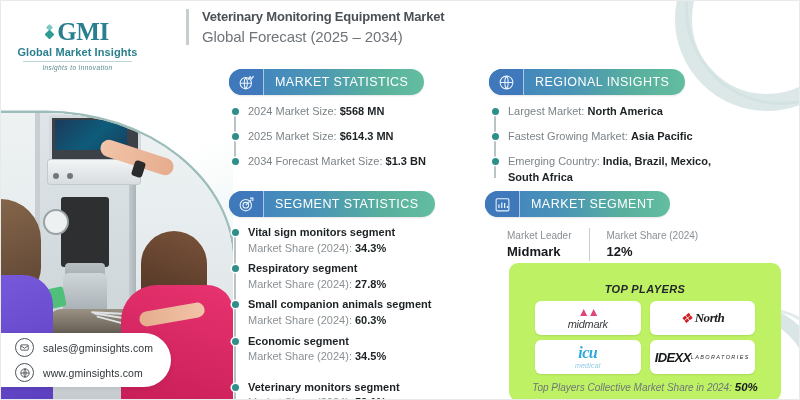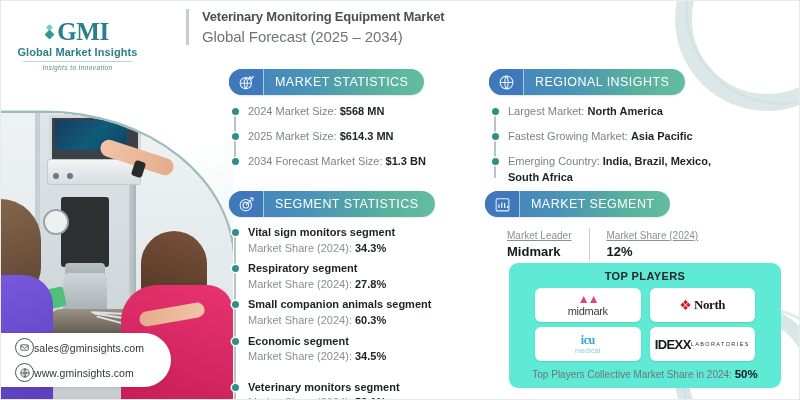--- a/index.html
+++ b/index.html
@@ -85,21 +85,21 @@
   
   .contact{
     position:absolute;left:0px;bottom:12px;width:170px;height:54px;
     background:#ffffff;
     border-radius:0 27px 27px 0;
     box-shadow:0 1px 5px rgba(0,0,0,.10);
     display:flex;flex-direction:column;justify-content:center;gap:6px;
     padding-left:14px;box-sizing:border-box;
     z-index:6;
   }
-  .contact-row{display:flex;align-items:center;gap:0;}
+  .contact-row{display:flex;align-items:center;gap:9px;}
   .contact-ic{
     width:17px;height:17px;flex:0 0 17px;border-radius:50%;
     border:1.3px solid #4a5358;display:flex;align-items:center;justify-content:center;
     color:#3c4449;
   }
   .contact-txt{font-size:10.5px;color:#2f3538;letter-spacing:.1px;white-space:nowrap;}
 
   
   .logo{position:absolute;left:14px;top:18px;width:125px;text-align:center;z-index:7;}
   .logo-main{display:flex;align-items:center;justify-content:center;gap:2px;}
@@ -143,44 +143,44 @@
   .bl-txt{font-size:11px;color:#7c8387;line-height:1.45;}
   .bl-txt b{color:#1d2225;font-weight:bold;}
   .seg-name{font-size:11px;color:#1d2225;font-weight:bold;line-height:1.42;}
   .seg-share{font-size:11px;color:#8a9094;line-height:1.42;}
   .seg-share b{color:#1d2225;font-weight:bold;}
 
   
   .leader-row{display:flex;margin-top:11px;padding-left:22px;}
   .leader-col{padding-right:18px;}
   .leader-col.second{border-left:1.4px solid #c6cdd0;padding-left:16px;}
-  .leader-lbl{font-size:10px;color:#8a9094;line-height:1.5;white-space:nowrap;text-decoration:underline;}
+  .leader-lbl{font-size:10px;color:#8a9094;line-height:1.5;white-space:nowrap;}
   .leader-val{font-size:13px;color:#16191c;font-weight:bold;line-height:1.35;}
 
   
   .players{
     position:absolute;left:508px;top:262px;width:272px;
-    background:#5eead4;border-radius:9px;padding:7px 10px 8px;
-    box-sizing:border-box;z-index:5;
+    background:#bef264;border-radius:9px;padding:20px 10px 8px;
+    box-sizing:border-box;z-index:5;font-style:italic;
   }
   .players-title{text-align:center;font-size:11px;font-weight:bold;color:#24282b;letter-spacing:.4px;margin-bottom:6px;}
   .players-grid{display:grid;grid-template-columns:1fr 1fr;gap:5px 9px;padding:0 16px;}
   .logo-box{
     background:#ffffff;border-radius:6px;height:34px;
     display:flex;align-items:center;justify-content:center;
     box-shadow:0 1px 2px rgba(0,0,0,.10);
   }
   .lg-midmark{display:flex;flex-direction:column;align-items:center;line-height:1;}
   .lg-midmark-mark{font-size:12px;color:#e0447a;letter-spacing:-2px;margin-bottom:1px;}
   .lg-midmark-txt{font-size:11px;color:#3a3f43;letter-spacing:-.3px;}
   .lg-masimo{display:flex;align-items:center;gap:2px;}
   .lg-masimo-ic{color:#cf2027;font-size:14px;line-height:1;}
   .lg-masimo-txt{font-size:13px;color:#1b1b1b;letter-spacing:-.4px;font-family:"Liberation Serif",serif;font-weight:bold;}
   .lg-icu{display:flex;flex-direction:column;align-items:center;line-height:1;}
-  .lg-icu-txt{font-size:12px;color:#2fa8dc;font-weight:bold;letter-spacing:-.5px;font-family:"Liberation Serif",serif;}
+  .lg-icu-txt{font-size:16px;color:#2fa8dc;font-weight:bold;letter-spacing:-.5px;font-family:"Liberation Serif",serif;}
   .lg-icu-sub{font-size:7px;color:#8fc9e4;letter-spacing:.2px;margin-top:1px;}
   .lg-idexx{display:flex;align-items:center;line-height:1;}
   .lg-idexx-txt{font-size:13px;color:#16181a;font-weight:bold;letter-spacing:-.6px;}
   .lg-idexx-sub{font-size:5.5px;color:#2b2e31;letter-spacing:1.4px;margin-top:2px;}
   .players-foot{text-align:center;font-size:10px;color:#6f767a;margin-top:7px;white-space:nowrap;}
   .players-foot b{color:#16191c;font-size:11.5px;font-weight:bold;}
 </style>
 </head>
 <body>
 

